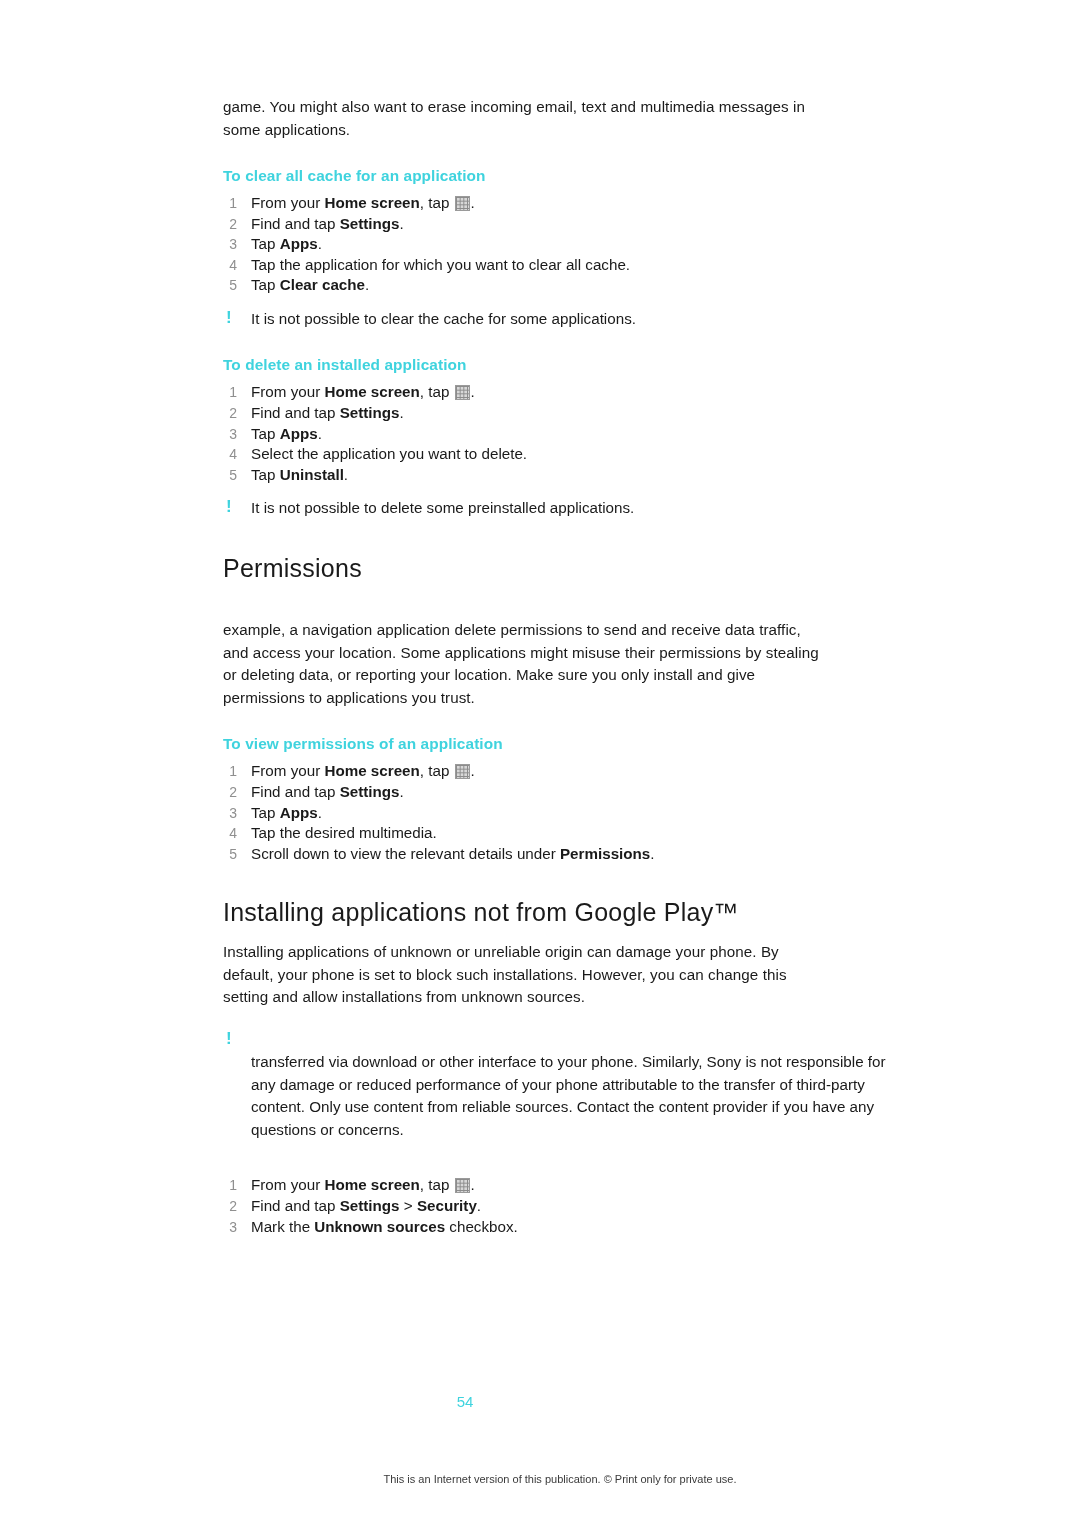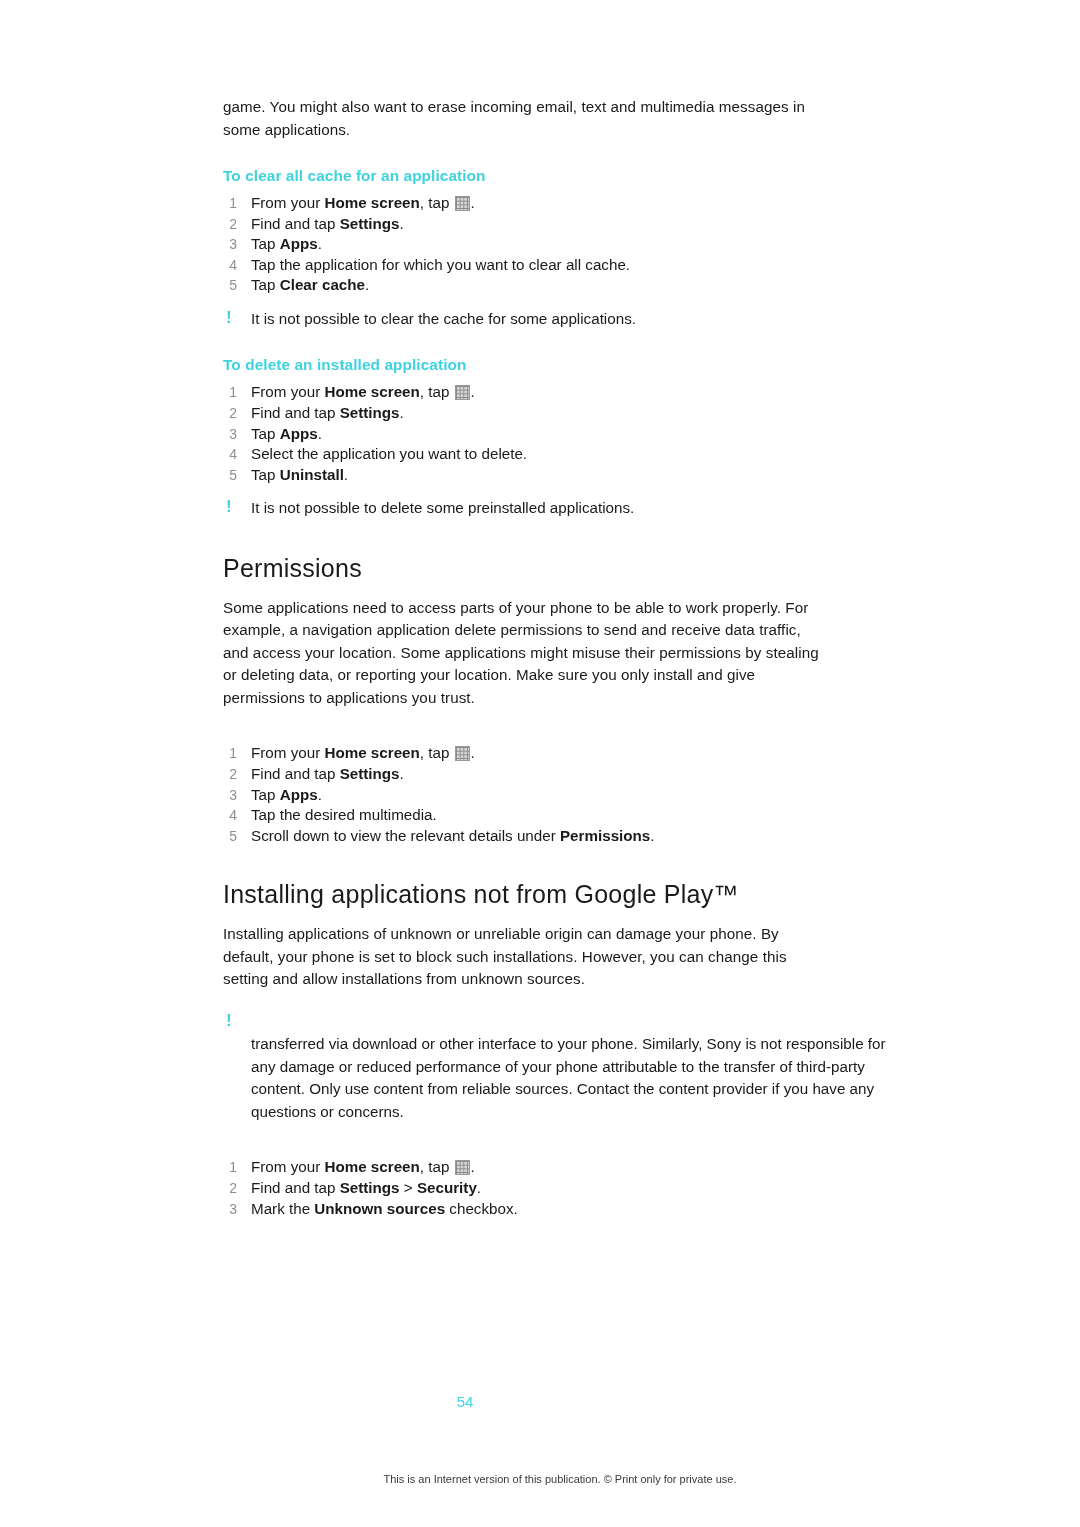--- a/index.html
+++ b/index.html
@@ -197,29 +197,30 @@
     <div class="note">
       <span class="bang">!</span>
       <span>It is not possible to delete some preinstalled applications.</span>
     </div>
 
     <div class="spacer-lg"></div>
 
     <h2 class="section">Permissions</h2>
     <div style="height:14px"></div>
     <p class="body">
-      <span>Some applications need to access parts of your phone to be able to work properly. For</span><br>
+      <br>
       <span>example, a navigation application delete permissions to send and receive data traffic,</span><br>
       <span>and access your location. Some applications might misuse their permissions by stealing</span><br>
       <span>or deleting data, or reporting your location. Make sure you only install and give</span><br>
       <span>permissions to applications you trust.</span>
     </p>
 
     <div class="spacer-md"></div>
 
+    <h3 class="proc">To view permissions of an application</h3>
     <div style="height:8px"></div>
     <ol class="steps">
       <li>
         <span class="num">1</span>
         <span>From your </span><b>Home screen</b><span>, tap </span><span class="grid-icon"></span><span>.</span>
       </li>
       <li>
         <span class="num">2</span>
         <span>Find and tap </span><b>Settings</b><span>.</span>
       </li>

